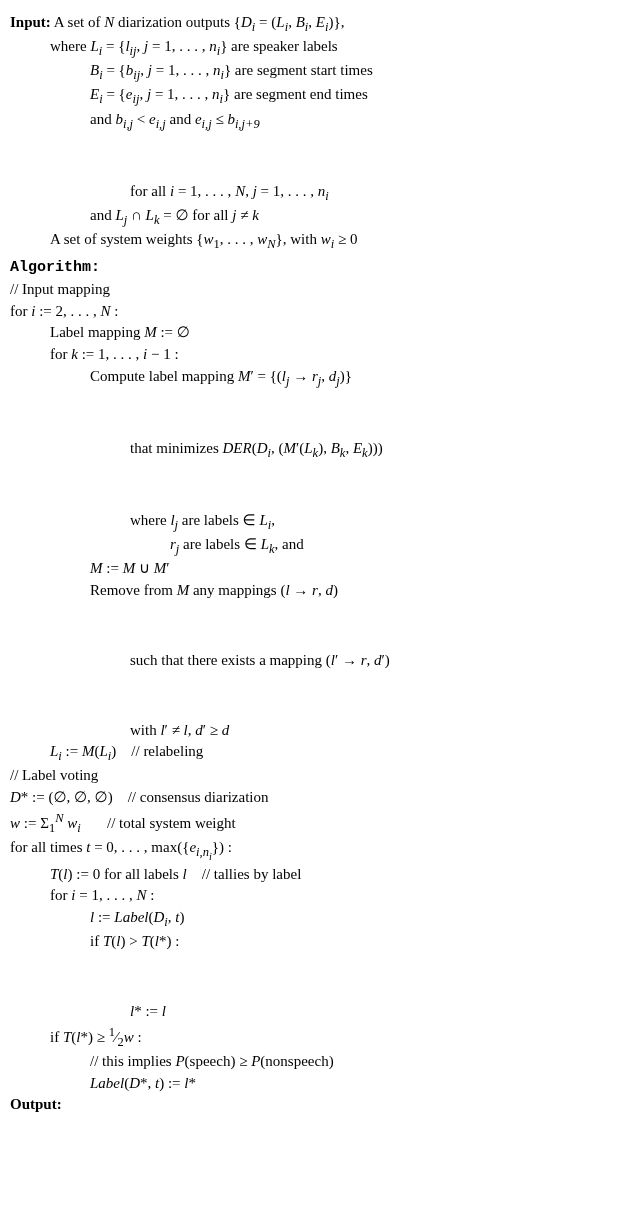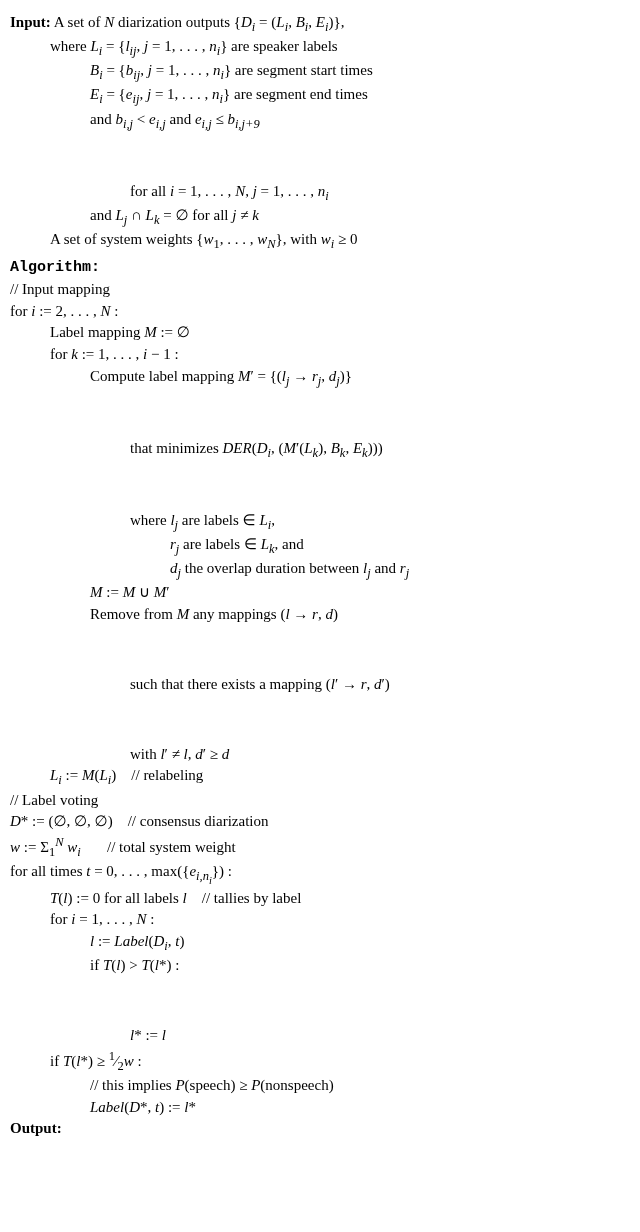--- a/index.html
+++ b/index.html
@@ -99,23 +99,20 @@
   </div>
 
   <div class="line indent3">
     <span>where <i>l<sub>j</sub></i> are labels ∈ <i>L<sub>i</sub></i>,</span>
   </div>
 
   <div class="line indent4">
     <span><i>r<sub>j</sub></i> are labels ∈ <i>L<sub>k</sub></i>, and</span>
   </div>
 
-  <div class="line indent4">
-    <span><i>d<sub>j</sub></i> the overlap duration between <i>l<sub>j</sub></i> and <i>r<sub>j</sub></i></span>
-  </div>
 
   <div class="line indent2">
     <span><i>M</i> := <i>M</i> ∪ <i>M</i>′</span>
   </div>
 
   <div class="line indent2">
     <span>Remove from <i>M</i> any mappings (<i>l</i> → <i>r</i>, <i>d</i>)</span>
   </div>
 
   <div class="line indent3">

